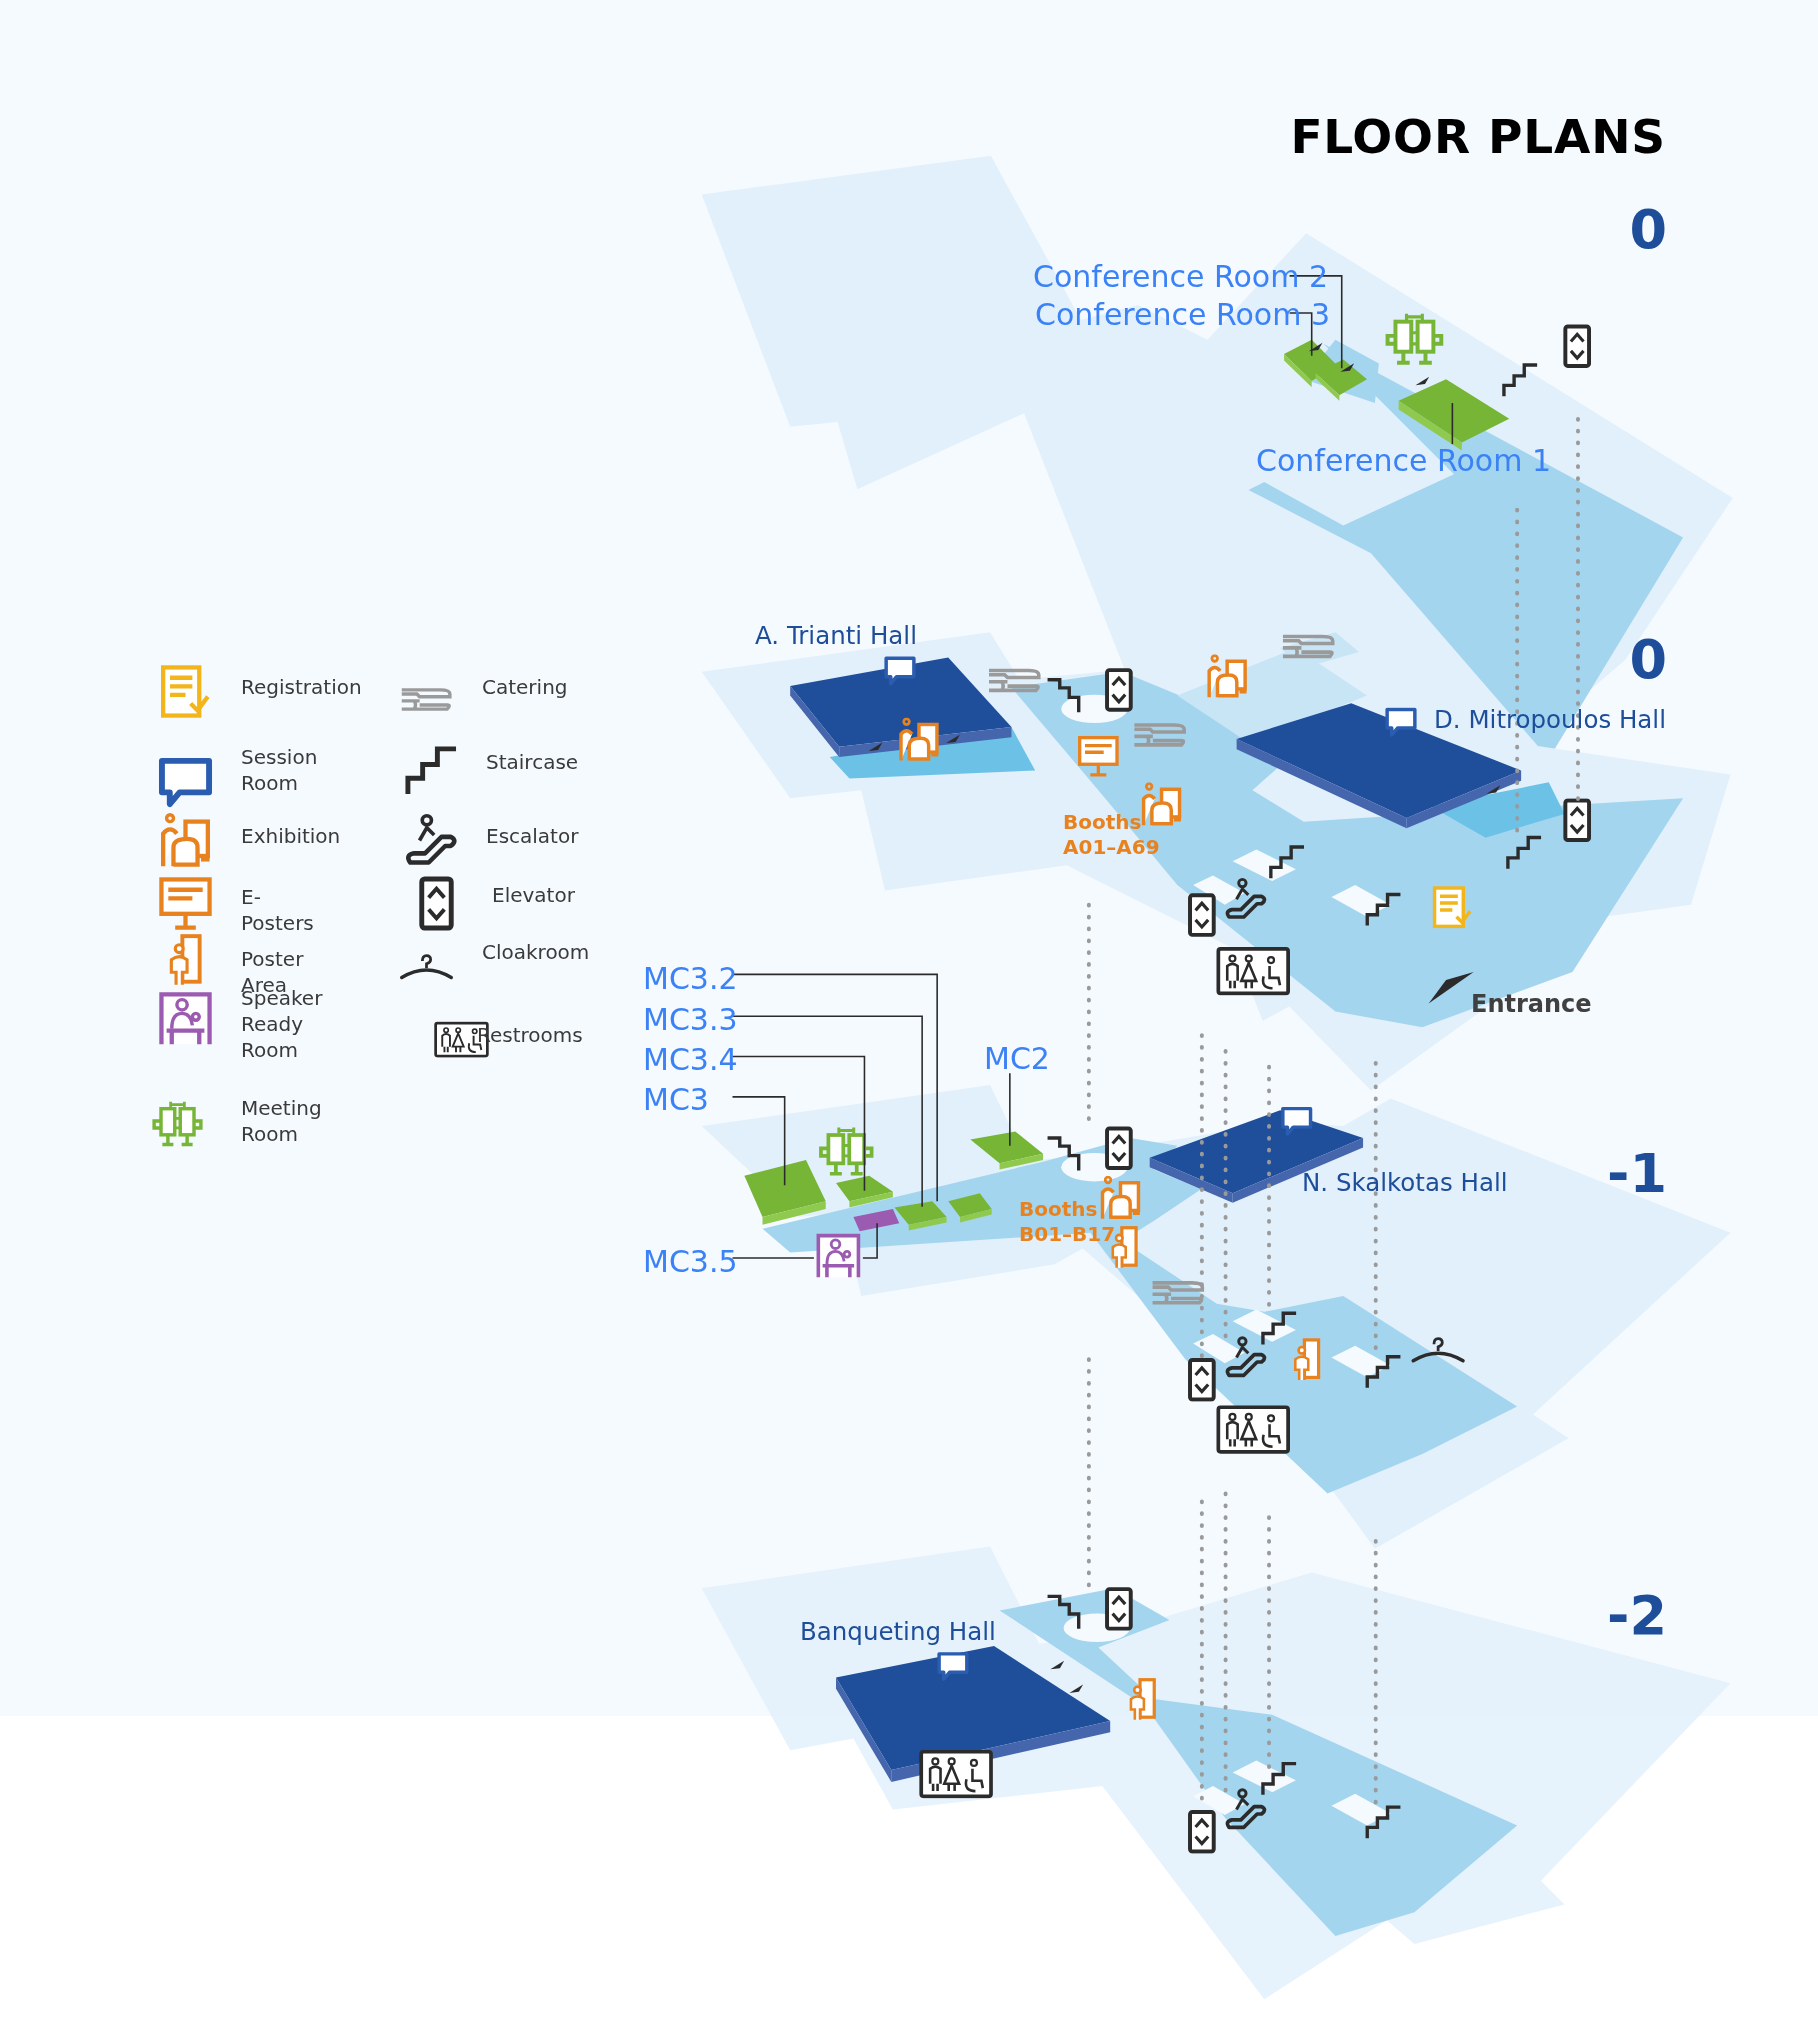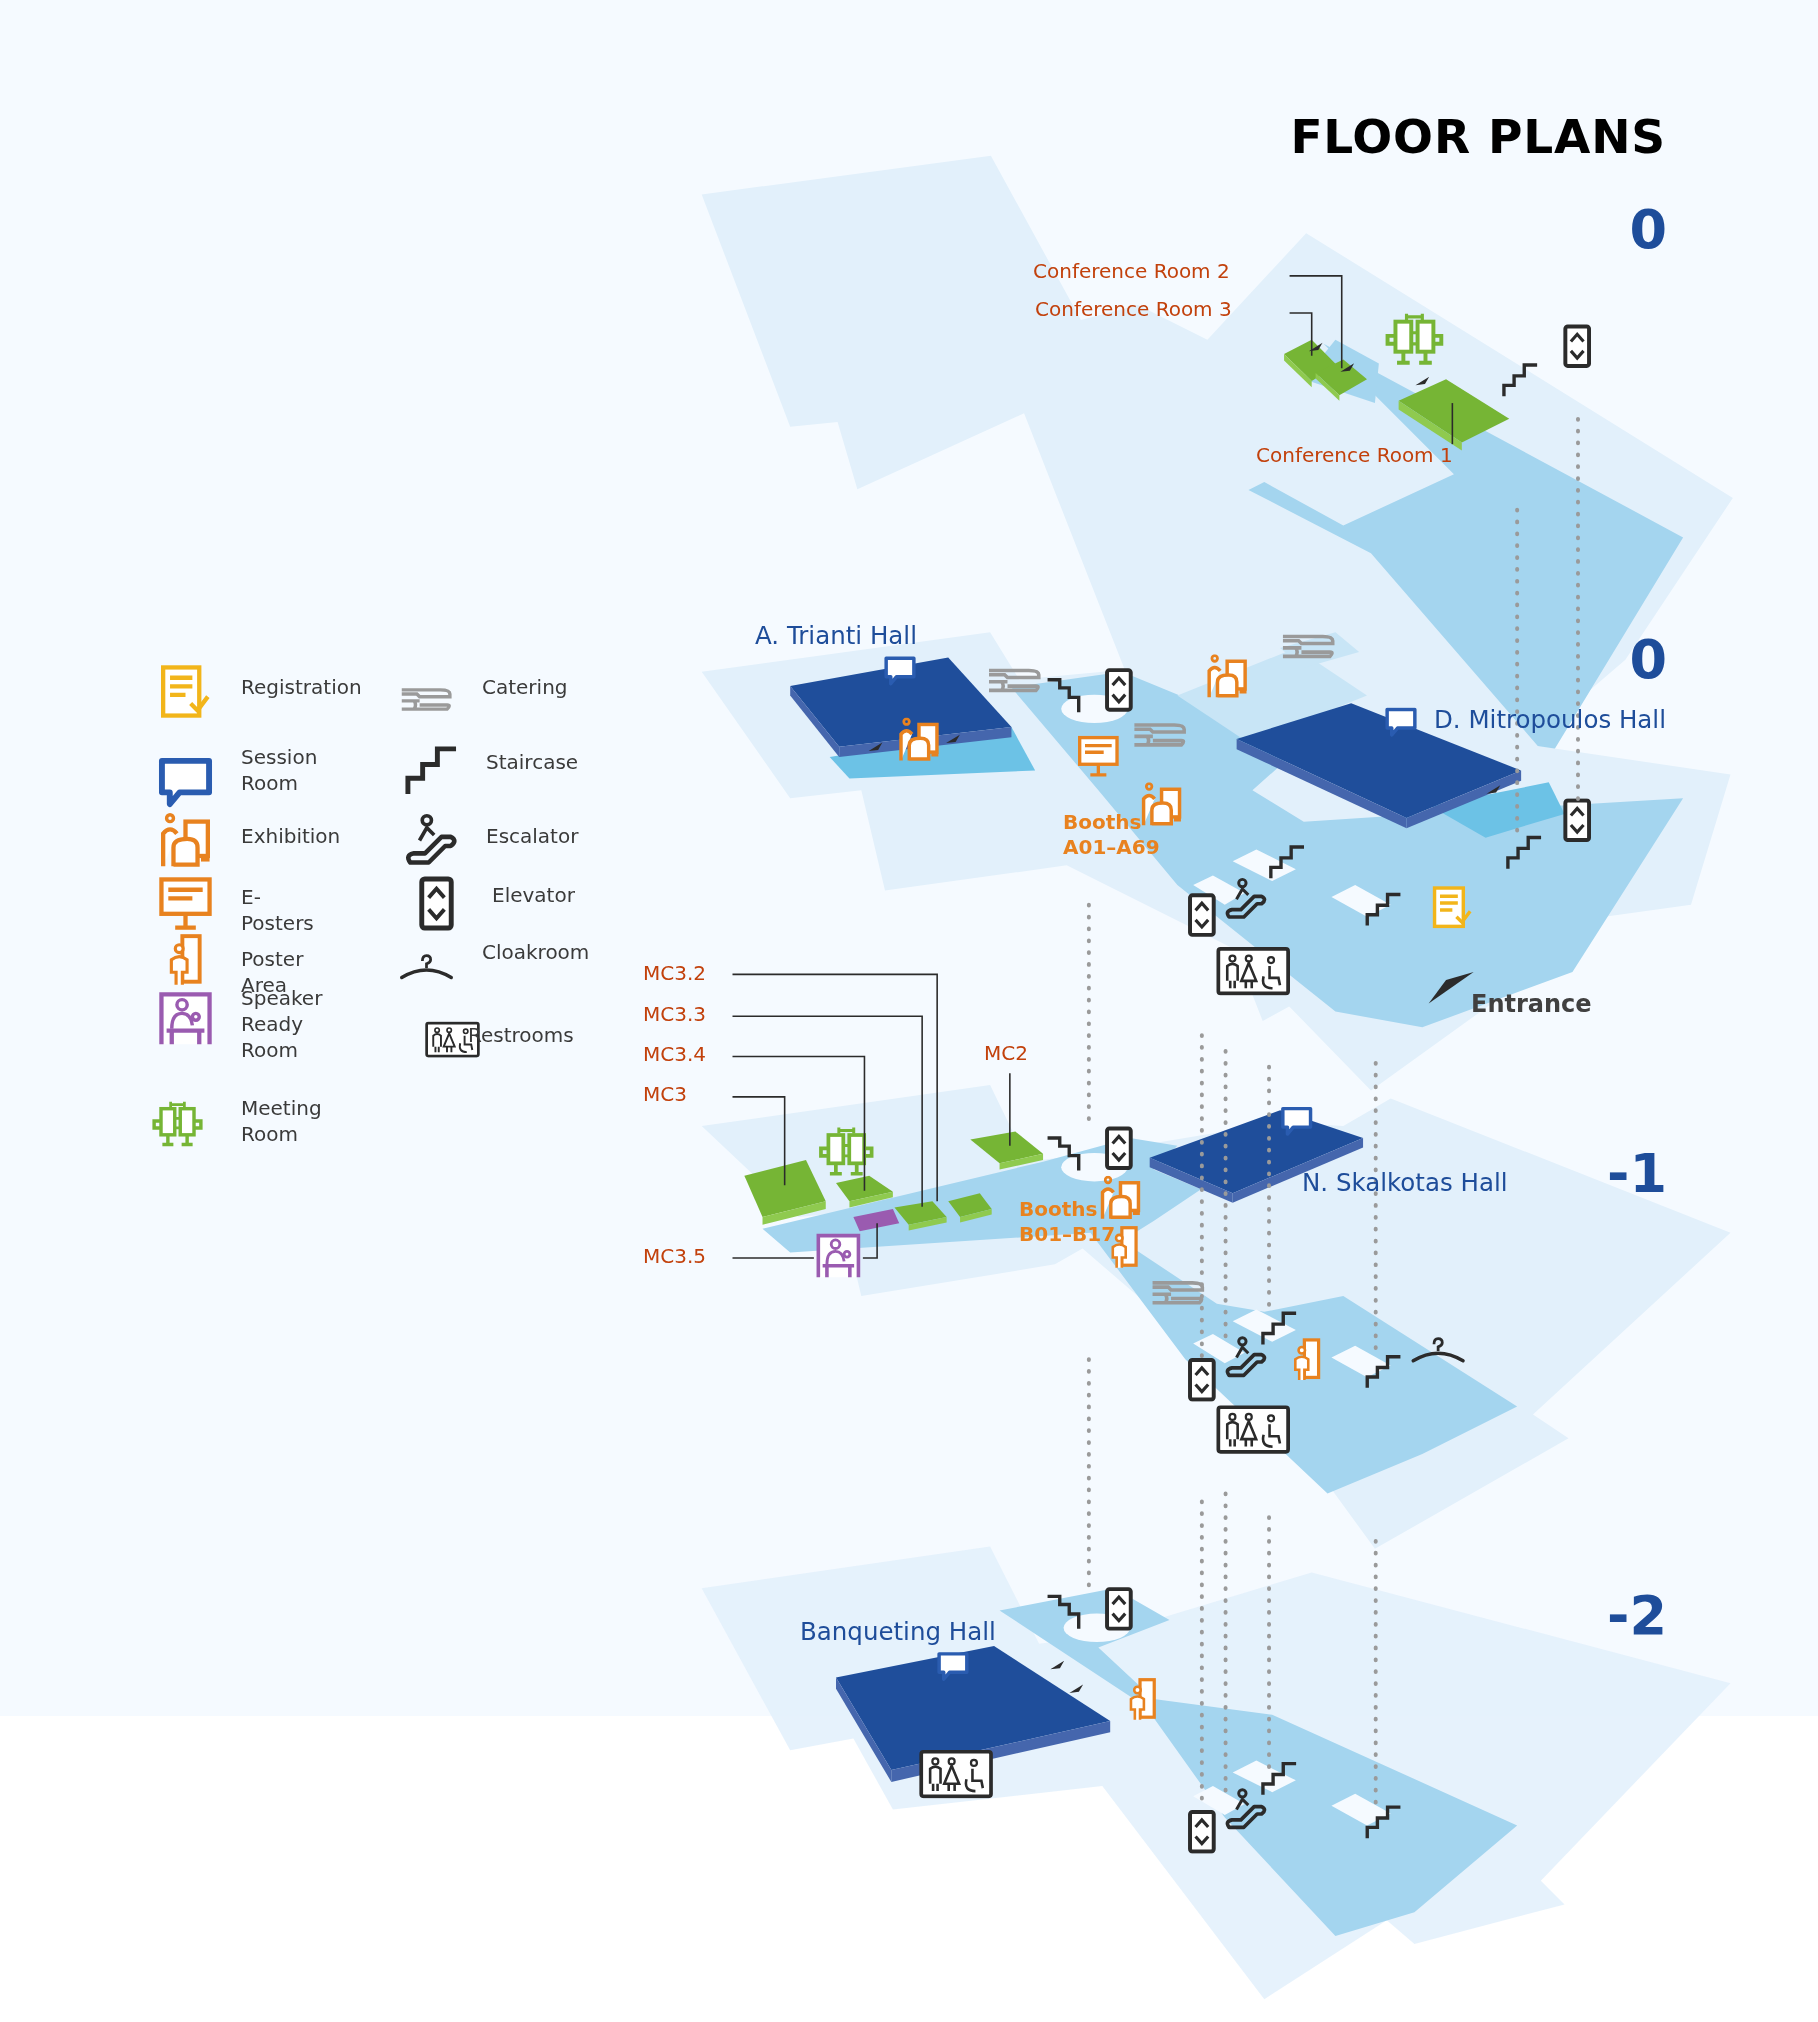--- a/index.html
+++ b/index.html
@@ -2,21 +2,21 @@
 <html style="font-size:12.6px"><head>
 <meta charset="utf-8">
 <style>
   html, body { margin:0; padding:0; }
   body { width:1819px; height:2023px; position:relative; overflow:hidden; background:#ffffff; font-family:"DejaVu Sans", sans-serif; }
   #bg-tint { position:absolute; left:0; top:0; width:1819px; height:1716px; background:#f5faff; }
   #map { position:absolute; left:0; top:0; }
   .title { position:absolute; right:153px; top:109px; font-family:"DejaVu Sans", sans-serif; font-weight:bold; font-size:47px; color:#000000; letter-spacing:0.8px; }
   .floor-num { position:absolute; font-family:"DejaVu Sans", sans-serif; font-weight:bold; font-size:54px; color:#1e4d9a; text-align:right; width:158px; }
   .lbl { position:absolute; font-family:"DejaVu Sans", sans-serif; white-space:nowrap; }
-  .lbl-dark { color:#c2410c; font-size:20px; }
+  .lbl-dark { color:#3b82f6; font-size:30px; }
   .lbl-hall { color:#1e4d9a; font-size:24.5px; }
   .lbl-booth { color:#e8821f; font-size:20px; font-weight:bold; line-height:25px; }
   .lbl-entrance { color:#404040; font-size:24px; font-weight:bold; }
   .legend { position:absolute; left:158px; top:664px; }
   .legend-item { position:absolute; display:flex; align-items:center; }
   .legend-icon { width:55px; height:55px; display:flex; align-items:center; justify-content:center; }
   .legend-text { position:absolute; left:83px; font-family:"DejaVu Sans", sans-serif; font-size:20px; color:#3a3a3a; line-height:26px; white-space:pre-line; }
 </style>
 </head>
 <body>
@@ -368,20 +368,20 @@
         <use href="#i-elevator"></use>
       </svg>
     <span class="legend-text" style="top:6.3px;">Elevator</span>
   </div>
   <div class="legend-item" style="left:241px; top:275px;justify-content:flex-end;">
     <svg class="legend-icon" viewBox="0 0 80 40" width="52" height="27">
         <use href="#i-cloak"></use>
       </svg>
     <span class="legend-text" style="top:0px;">Cloakroom</span>
   </div>
-  <div class="legend-item" style="left:227px; top:348px;padding-left:40px;">
+  <div class="legend-item" style="left:236px; top:348px;padding-left:40px;">
     <svg class="legend-icon" viewBox="0 0 100 66" width="70" height="44">
         <use href="#i-restroom"></use>
       </svg>
     <span class="legend-text" style="top:9.5px;">Restrooms</span>
   </div>
 </div>
 
 
 </body></html>

